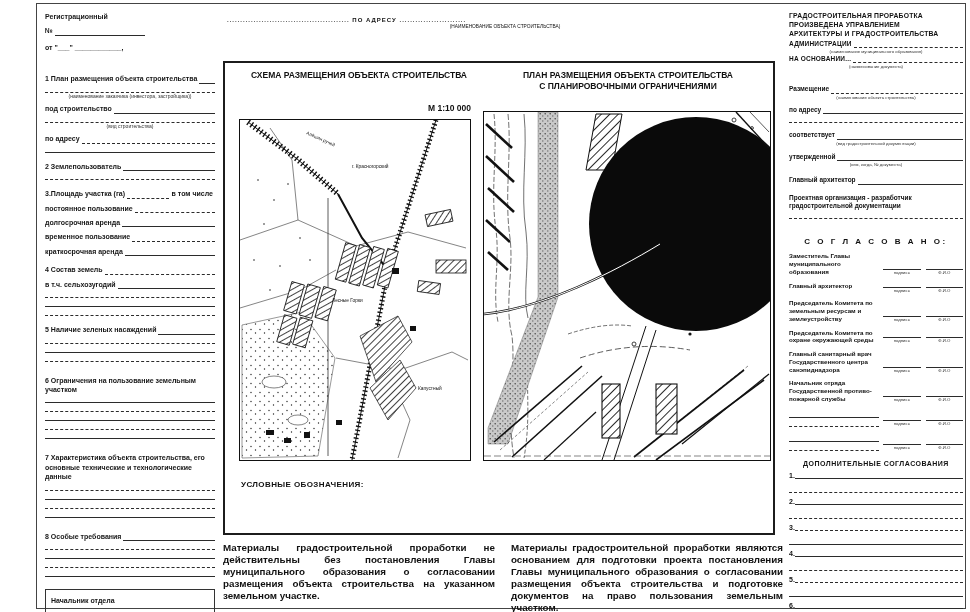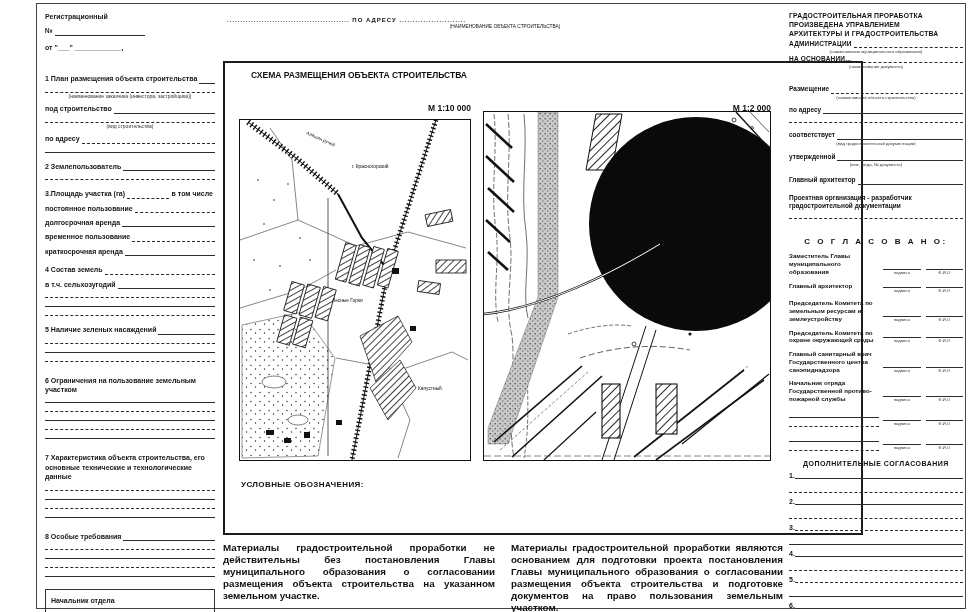--- a/index.html
+++ b/index.html
@@ -25,21 +25,21 @@
 
   
   .ctitle { position:absolute; left:186px; top:13px; width:560px; }
   .ctitle-row { display:flex; align-items:baseline; }
   .ctitle-main { font-size:12.5px; font-weight:bold; letter-spacing:.3px; white-space:nowrap; }
   .ctitle-rest { flex:1; margin-left:4px; }
   .ctitle-dots { font-size:6px; font-weight:bold; letter-spacing:1px; white-space:nowrap; overflow:hidden; }
   .ctitle-cap  { font-size:4.8px; text-align:center; margin-top:1px; }
 
   
-  .panel { position:absolute; left:186px; top:57px; width:640px; height:474px;
+  .panel { position:absolute; left:186px; top:57px; width:552px; height:474px;
            border:2px solid #1c1c1c; background:#fff; }
   .mhead { position:absolute; font-size:8.5px; font-weight:bold; text-align:center; line-height:1.25; }
   .mscale{ position:absolute; font-size:8.5px; font-weight:bold; text-align:right; }
   .mapbox{ position:absolute; border:1px solid #111; background:#fff; }
   .legend{ position:absolute; left:16px; top:417px; font-size:8px; font-weight:bold; letter-spacing:.4px; }
 
   
   .notes { position:absolute; left:186px; top:538px; width:560px; display:flex; gap:16px; }
   .note  { flex:1; font-size:9.8px; font-weight:bold; line-height:1.22; text-align:justify; }
 
@@ -194,23 +194,24 @@
           <span>.........................</span>
         </div>
         <div class="ctitle-cap">(НАИМЕНОВАНИЕ ОБЪЕКТА СТРОИТЕЛЬСТВА)</div>
       </div>
     </div>
   </div>
 
   <div class="panel">
     <div class="mhead" style="left:10px; top:7px; width:248px;">СХЕМА РАЗМЕЩЕНИЯ ОБЪЕКТА СТРОИТЕЛЬСТВА</div>
     <div class="mhead" style="left:262px; top:7px; width:282px;">
+      <div>ПЛАН РАЗМЕЩЕНИЯ ОБЪЕКТА СТРОИТЕЛЬСТВА</div>
+      <div>С    ПЛАНИРОВОЧНЫМИ    ОГРАНИЧЕНИЯМИ</div>
     </div>
     <div class="mscale" style="left:14px; top:40px; width:232px;">М 1:10 000</div>
-    <div class="mscale" style="left:258px; top:40px; width:288px;">М 1:2 000</div>
 
     <div class="mapbox" style="left:14px; top:56px; width:232px; height:342px;">
       <svg width="230" height="340" viewBox="0 0 230 340" xmlns="http://www.w3.org/2000/svg">
         <defs>
           <pattern id="h1" width="5" height="5" patternUnits="userSpaceOnUse" patternTransform="rotate(45)">
             <rect width="5" height="5" fill="#fff"></rect>
             <line x1="0" y1="0" x2="0" y2="5" stroke="#111" stroke-width="1.6"></line>
           </pattern>
           <pattern id="dots" width="9" height="9" patternUnits="userSpaceOnUse">
             <rect width="9" height="9" fill="#fff"></rect>

